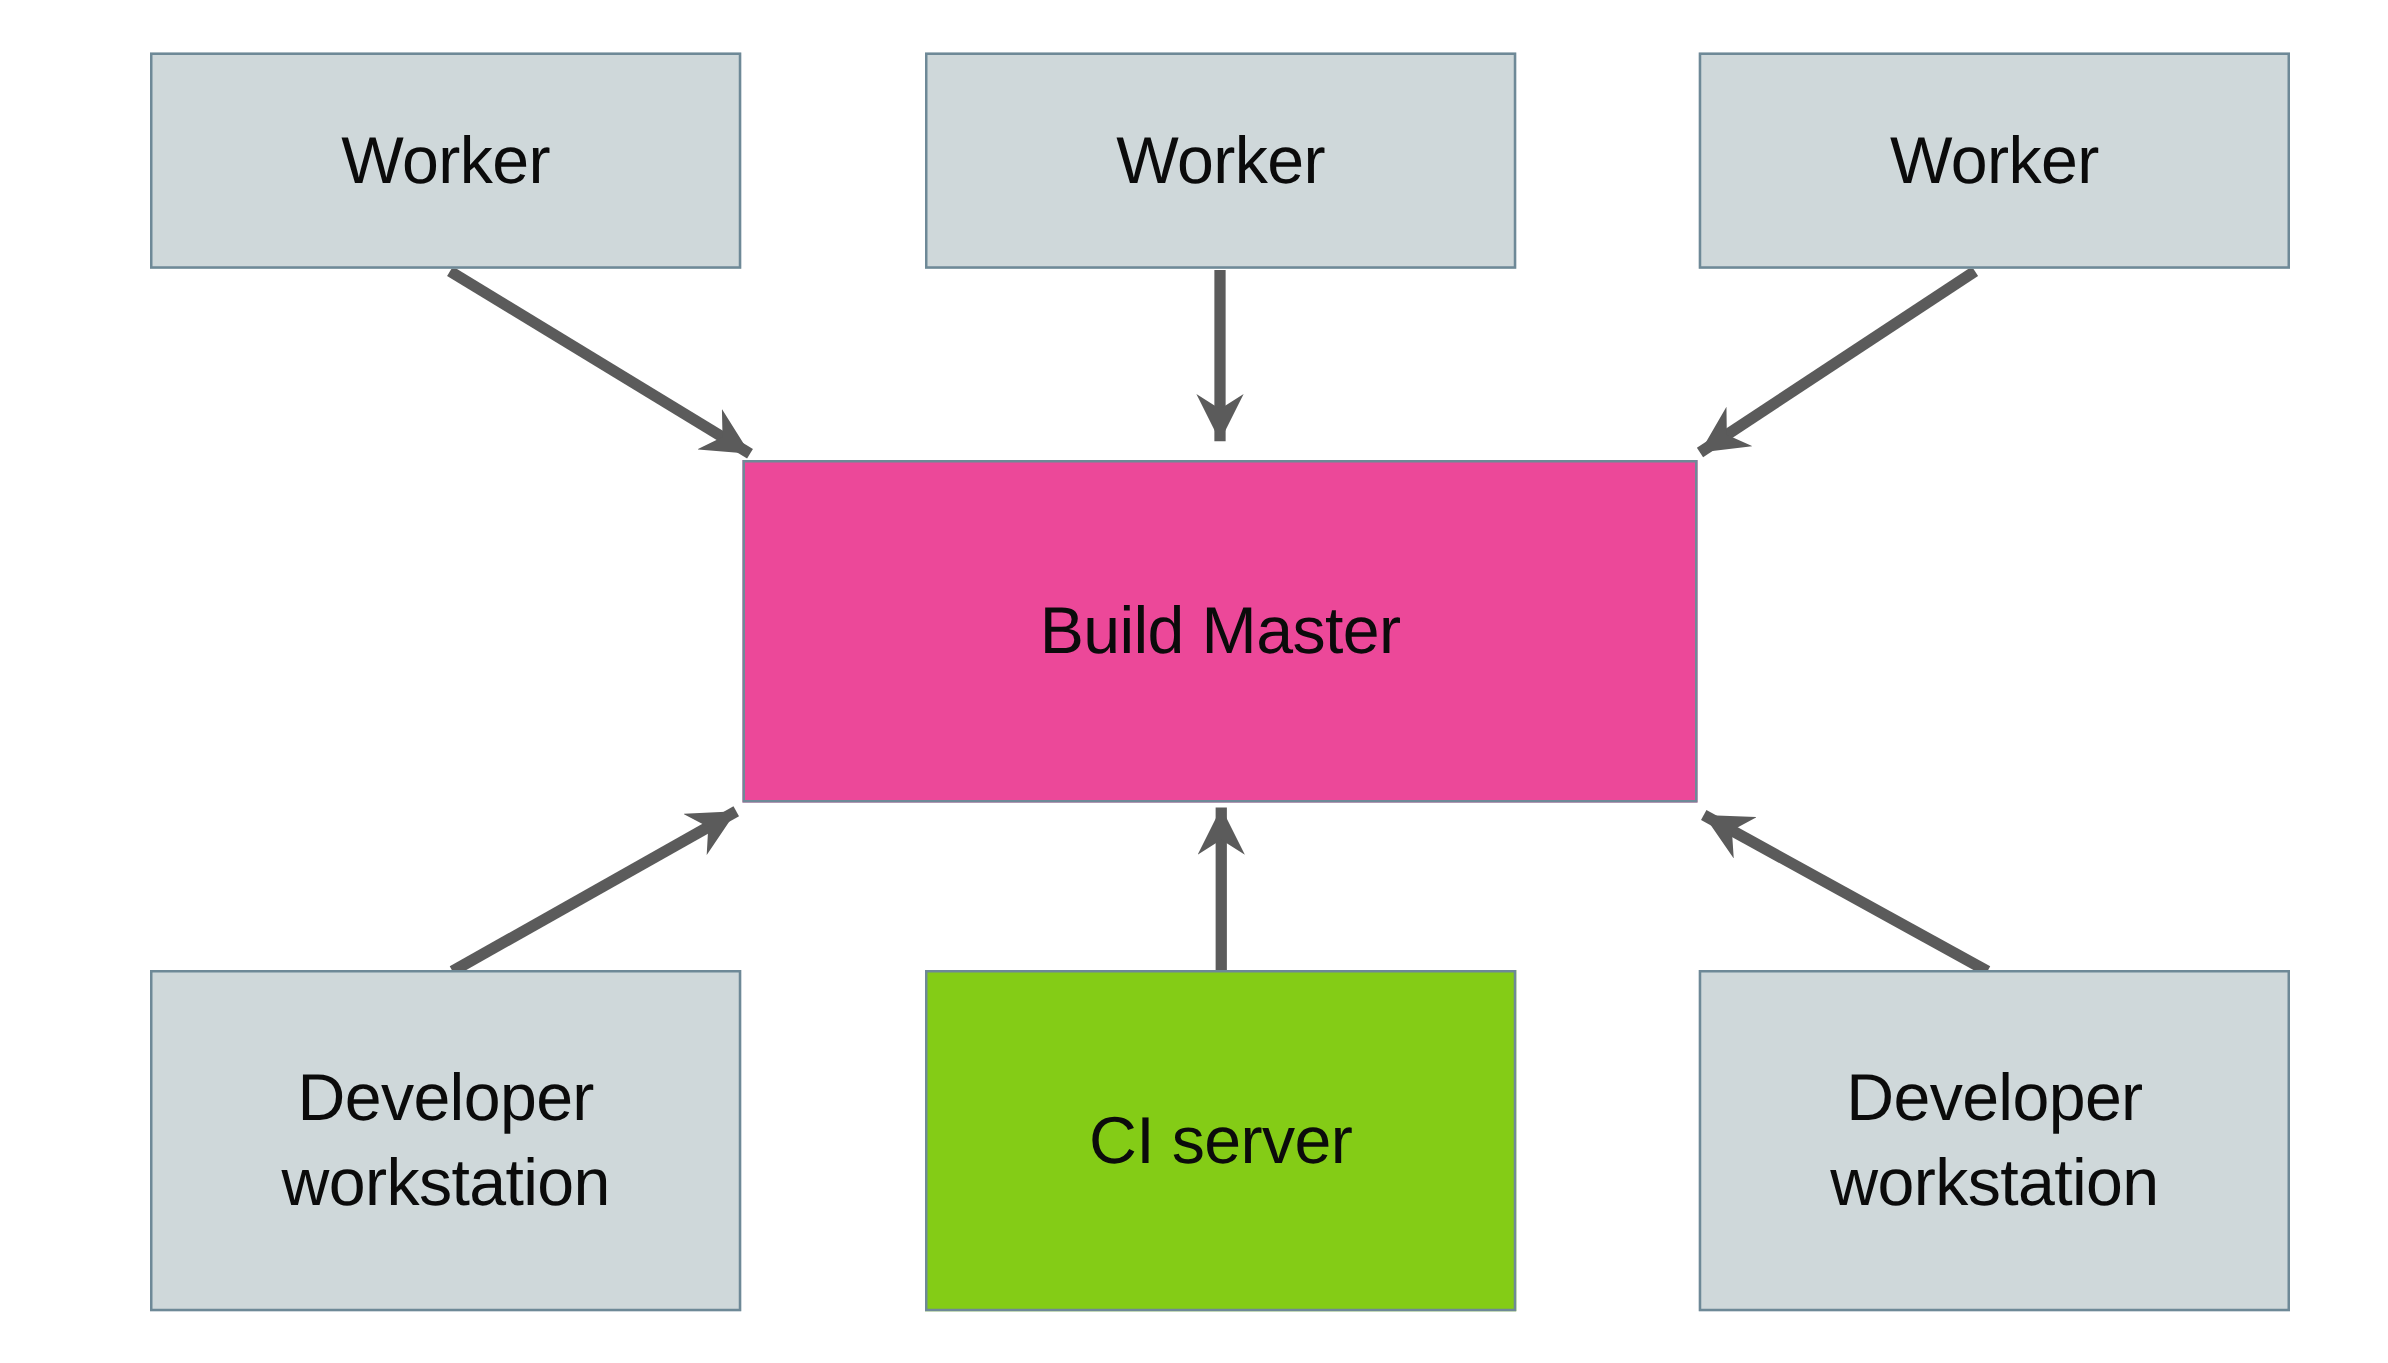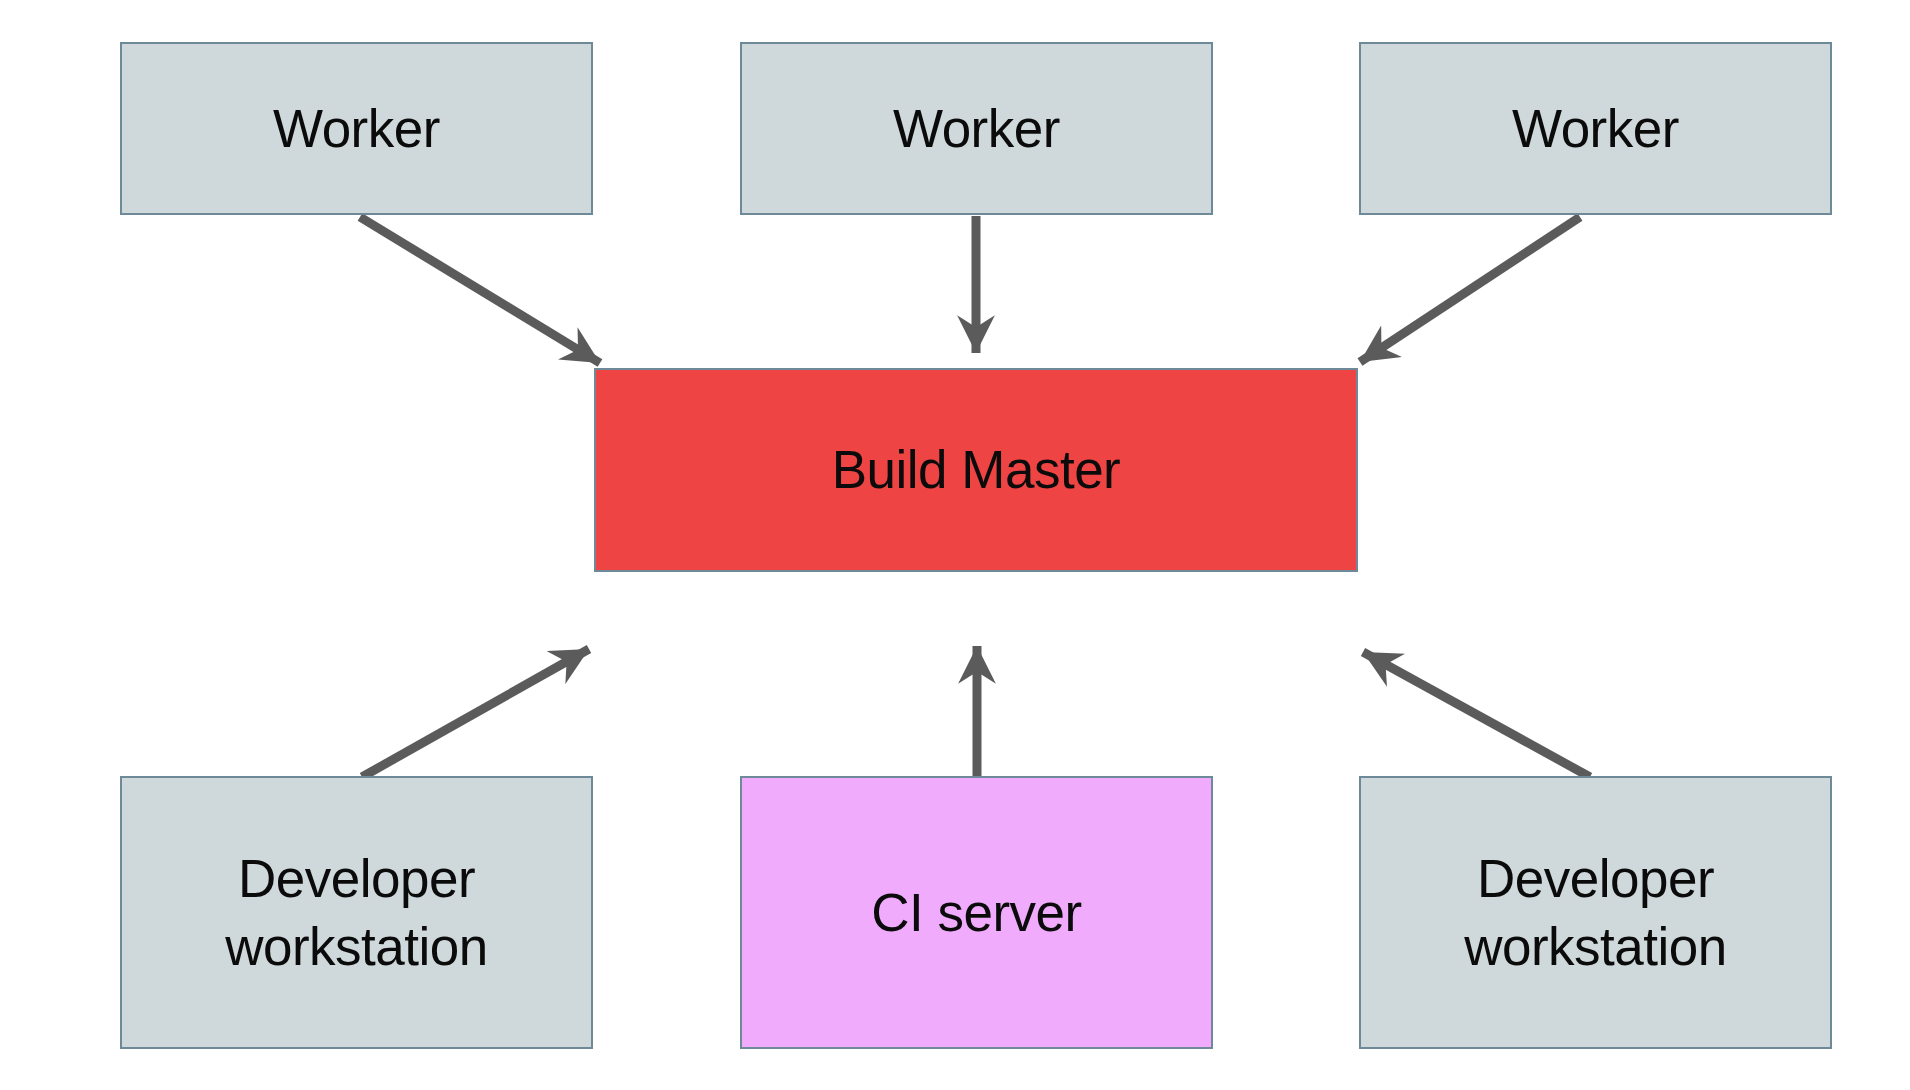--- a/index.html
+++ b/index.html
@@ -58,26 +58,26 @@
   <div id="nodes-layer">
       <div class="node" style="left: 120px; top: 42px; width: 473px; height: 173px; background: rgb(207, 216, 218); border-color: rgb(110, 137, 151);">
     <span class="node-label" style="color: rgb(11, 11, 11);">Worker</span>
   </div>
       <div class="node" style="left: 740px; top: 42px; width: 473px; height: 173px; background: rgb(207, 216, 218); border-color: rgb(110, 137, 151);">
     <span class="node-label" style="color: rgb(11, 11, 11);">Worker</span>
   </div>
       <div class="node" style="left: 1359px; top: 42px; width: 473px; height: 173px; background: rgb(207, 216, 218); border-color: rgb(110, 137, 151);">
     <span class="node-label" style="color: rgb(11, 11, 11);">Worker</span>
   </div>
-      <div class="node" style="left: 594px; top: 368px; width: 764px; height: 204px; background: #ef4444; border-color: rgb(110, 137, 151); text-align: right;">
+      <div class="node" style="left: 594px; top: 368px; width: 764px; height: 274px; background: #ec4899; border-color: rgb(110, 137, 151); text-align: right;">
     <span class="node-label" style="color: rgb(11, 11, 11);">Build Master</span>
   </div>
       <div class="node" style="left: 120px; top: 776px; width: 473px; height: 273px; background: rgb(207, 216, 218); border-color: rgb(110, 137, 151);">
     <span class="node-label" style="color: rgb(11, 11, 11);">Developer workstation</span>
   </div>
-      <div class="node" style="left: 740px; top: 776px; width: 473px; height: 273px; background: #f0abfc; border-color: rgb(110, 137, 151);">
+      <div class="node" style="left: 740px; top: 776px; width: 473px; height: 273px; background: #84cc16; border-color: rgb(110, 137, 151);">
     <span class="node-label" style="color: rgb(11, 11, 11);">CI server</span>
   </div>
       <div class="node" style="left: 1359px; top: 776px; width: 473px; height: 273px; background: rgb(207, 216, 218); border-color: rgb(110, 137, 151);">
     <span class="node-label" style="color: rgb(11, 11, 11);">Developer workstation</span>
   </div>
     </div>
 </div>
 
 </body></html>

